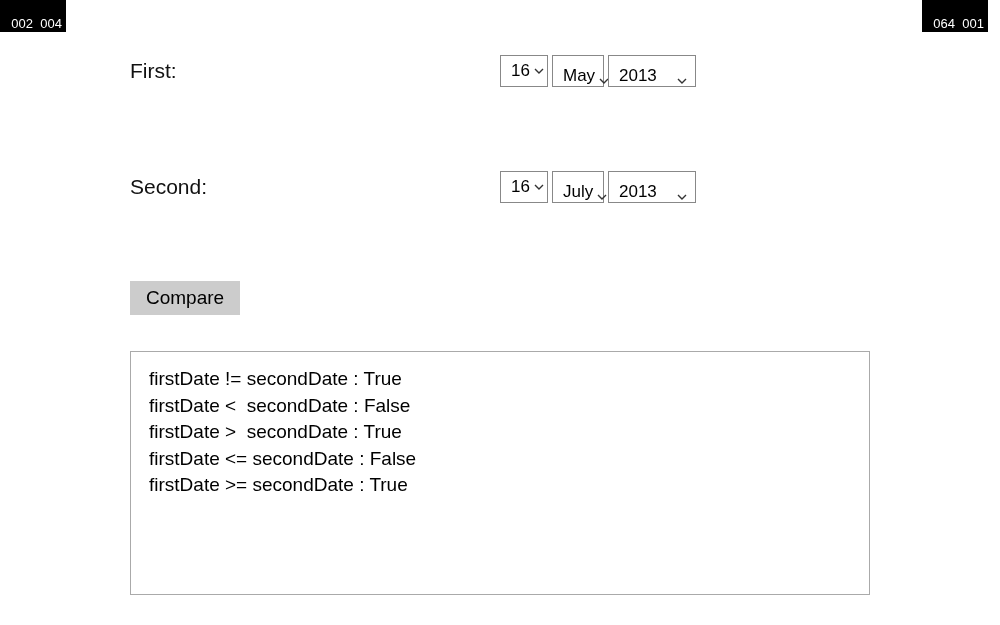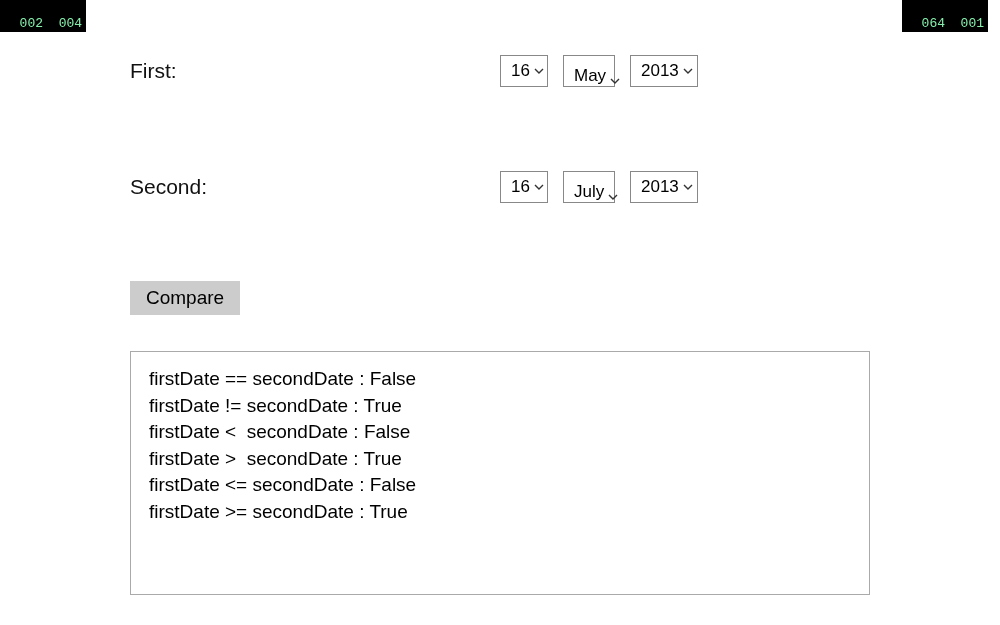--- a/index.html
+++ b/index.html
@@ -6,22 +6,22 @@
     body {
       font-family: "Segoe UI", Arial, sans-serif;
       background: #ffffff;
       width: 1000px;
       height: 625px;
       position: relative;
     }
     .corner-tag {
       position: absolute;
       background: #000;
-      color: #86efac;
-      font-family: Liberation Mono, monospace;
+      color: #ffffff;
+      font-family: Liberation Sans, sans-serif;
       font-size: 13px;
       padding: 0 4px;
       top: 0;
       line-height: 16px;
       white-space: pre;
     }
     .corner-left { left: 0; }
     .corner-right { right: 12px; }
     .container {
       padding: 55px 78px 20px 130px;
@@ -31,36 +31,36 @@
       align-items: center;
       margin-bottom: 84px;
     }
     .row-label {
       font-size: 21px;
       color: #111;
       width: 370px;
     }
     .selects {
       display: flex;
-      gap: 15px;
+      gap: 4px;
     }
     .select-box {
       display: inline-flex;
       align-items: center;
       border: 1px solid #888;
       background: #fff;
       height: 32px;
       padding: 0 8px 0 10px;
       font-size: 17px;
       cursor: pointer;
       position: relative;
     }
     .select-day   { width: 48px; }
     .select-month { width: 52px; align-items: flex-end; }
-    .select-year  { width: 68px; }
+    .select-year  { width: 88px; align-items: flex-end; }
     .select-value {
       flex: 1;
     }
     .chevron {
       width: 10px;
       height: 10px;
       margin-left: 4px;
       display: flex;
       align-items: center;
       justify-content: center;
@@ -156,21 +156,20 @@
               <path d="M1 1 L5 5 L9 1" stroke="#333" stroke-width="1.4" fill="none"></path>
             </svg>
           </span>
       </div>
     </div>
   </div>
 
   <button class="compare-btn">Compare</button>
 
   <div class="output">
-    <div>firstDate == secondDate : False</div>
     <div>firstDate != secondDate : True</div>
     <div>firstDate &lt;  secondDate : False</div>
     <div>firstDate &gt;  secondDate : True</div>
     <div>firstDate &lt;= secondDate : False</div>
     <div>firstDate &gt;= secondDate : True</div>
   </div>
 
 </div>
 
 </body></html>

